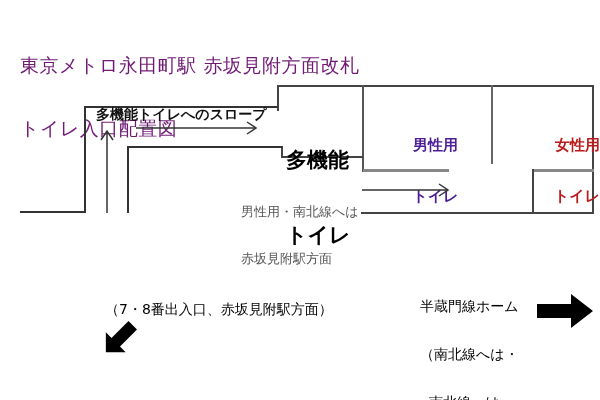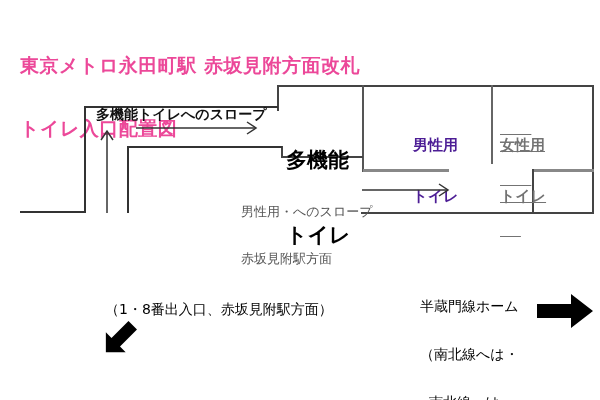--- a/index.html
+++ b/index.html
@@ -5,36 +5,36 @@
   html,body{margin:0;padding:0;}
   body{
     width:600px;height:400px;
     font-family:"DejaVu Sans","Liberation Sans",sans-serif;
     background:#ffffff;position:relative;overflow:hidden;
   }
   .page{position:absolute;inset:0;width:600px;height:400px;background:#fff;}
   .wall{position:absolute;background:#444;}
   .title{
     position:absolute;left:20px;top:13px;
-    font-size:19px;font-weight:bold;line-height:21px;color:#ec4899;
+    font-size:19px;font-weight:normal;line-height:21px;color:#701a75;
     letter-spacing:0.5px;white-space:pre;
   }
   .lbl{position:absolute;color:#000;white-space:pre;margin-left:8px;}
   .ramp1{left:88px;top:106px;font-size:14px;font-weight:bold;color:#111;}
   .multi{
     left:278px;top:98px;width:86px;text-align:left;
     font-size:21px;font-weight:bold;line-height:25px;color:#000;
   }
   .mens{
     left:364px;top:103px;width:127px;text-align:center;
     font-size:15px;font-weight:bold;line-height:17px;color:#4c1d95;
   }
   .womens{
-    left:492px;top:103px;width:100px;text-align:left;
-    font-size:15px;font-weight:bold;line-height:17px;color:#737373;text-decoration:underline;
+    left:492px;top:103px;width:100px;text-align:right;
+    font-size:15px;font-weight:bold;line-height:17px;color:#b91c1c;
   }
   .ramp2{left:233px;top:173px;font-size:13px;line-height:15.5px;color:#555;}
   .gate{left:97px;top:267px;font-size:14px;line-height:17px;color:#000;}
   .hanzomon{left:412px;top:266px;font-size:14px;line-height:16px;color:#000;}
   svg{position:absolute;display:block;}
   .thin-arrow{stroke:#333;stroke-width:1.5;fill:none;}
 </style>
 </head>
 <body>
 
@@ -74,41 +74,41 @@
       <div>男性用</div>
       <div>トイレ</div>
     </div>
 
     <div class="lbl womens">
       <div>女性用</div>
       <div>トイレ</div>
     </div>
 
     <div class="lbl ramp2">
-      <div>男性用・へのスロープ</div>
+      <div>男性用・南北線へは</div>
       <div>赤坂見附駅方面</div>
     </div>
 
     <svg style="left:97px;top:128px;" width="20" height="86" viewBox="0 0 20 86">
       <line class="thin-arrow" x1="10" y1="85" x2="10" y2="4"></line>
       <polyline class="thin-arrow" points="4,12 10,3 16,12"></polyline>
     </svg>
     <svg style="left:135px;top:121px;" width="126" height="14" viewBox="0 0 126 14">
       <line class="thin-arrow" x1="1" y1="7" x2="120" y2="7"></line>
       <polyline class="thin-arrow" points="112,1 121,7 112,13"></polyline>
     </svg>
     <svg style="left:361px;top:183px;" width="92" height="14" viewBox="0 0 92 14">
       <line class="thin-arrow" x1="1" y1="7" x2="86" y2="7"></line>
       <polyline class="thin-arrow" points="78,1 87,7 78,13"></polyline>
     </svg>
   </div>
 
   <div>
     <div class="lbl gate">
-      <div>（1・8番出入口、赤坂見附駅方面）</div>
+      <div>（7・8番出入口、赤坂見附駅方面）</div>
     </div>
 
     <svg style="left:98px;top:316px;" width="44" height="44" viewBox="0 0 44 44">
       <g transform="rotate(135 22 22)">
         <polygon fill="#000" points="4,16 28,16 28,8 42,22 28,36 28,28 4,28"></polygon>
       </g>
     </svg>
 
     <div class="lbl hanzomon">
       <div>半蔵門線ホーム</div>

